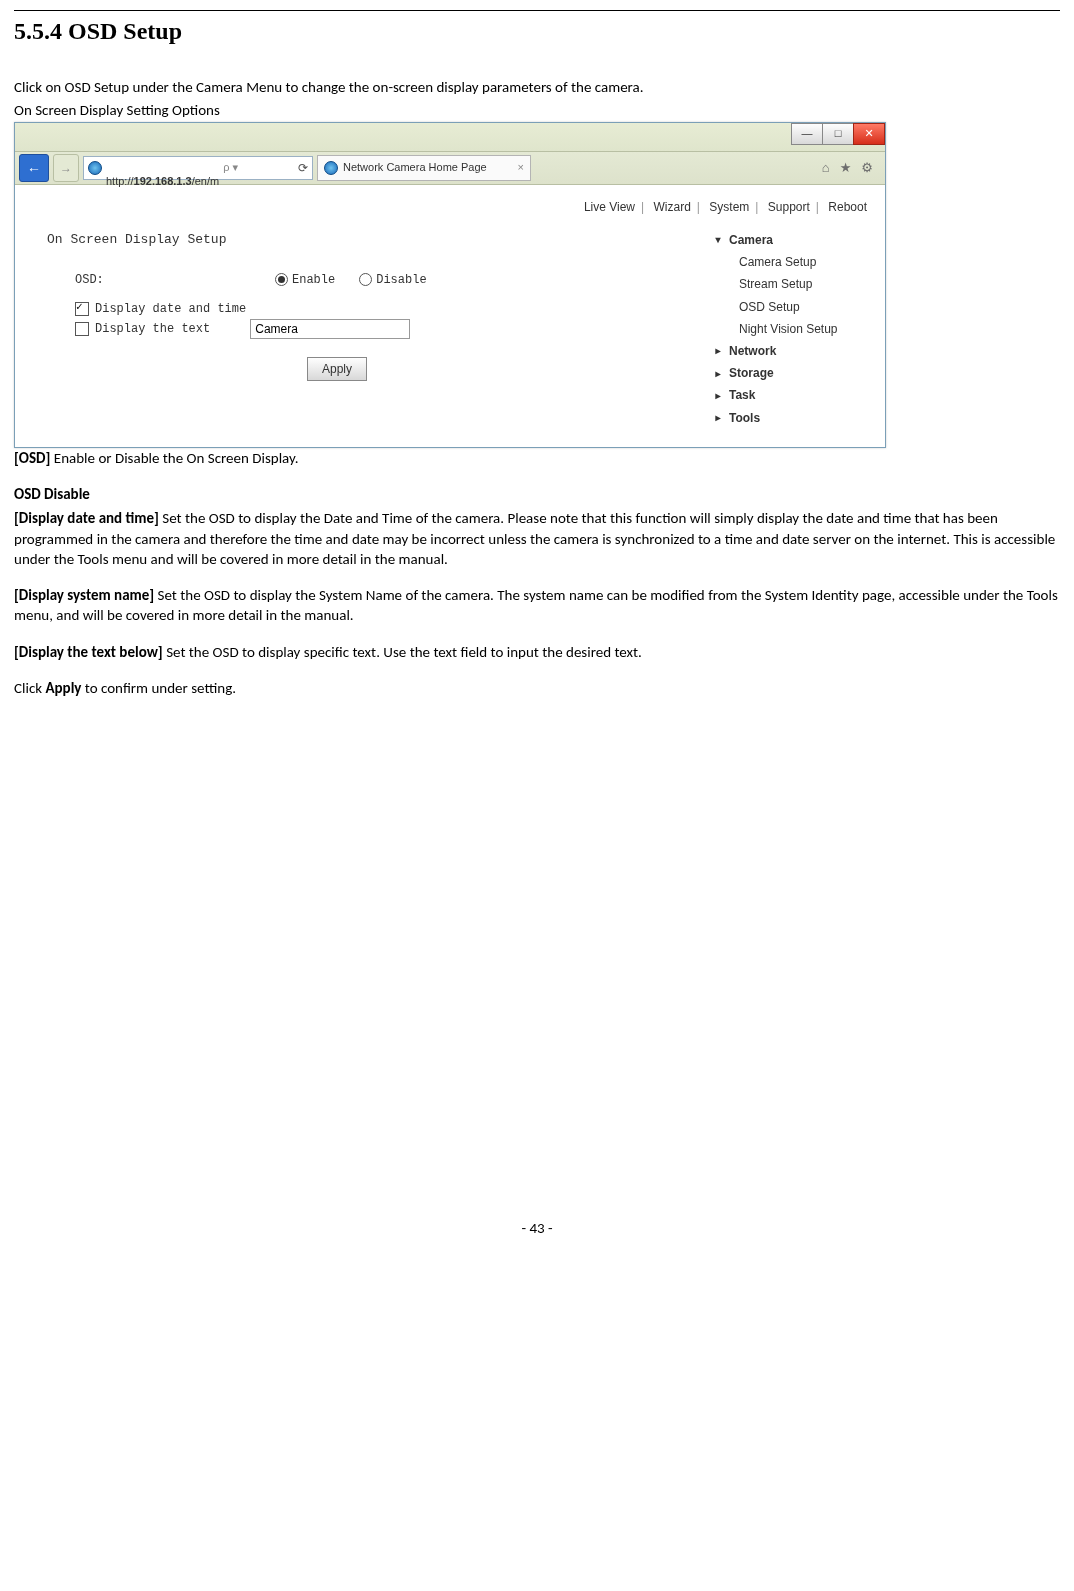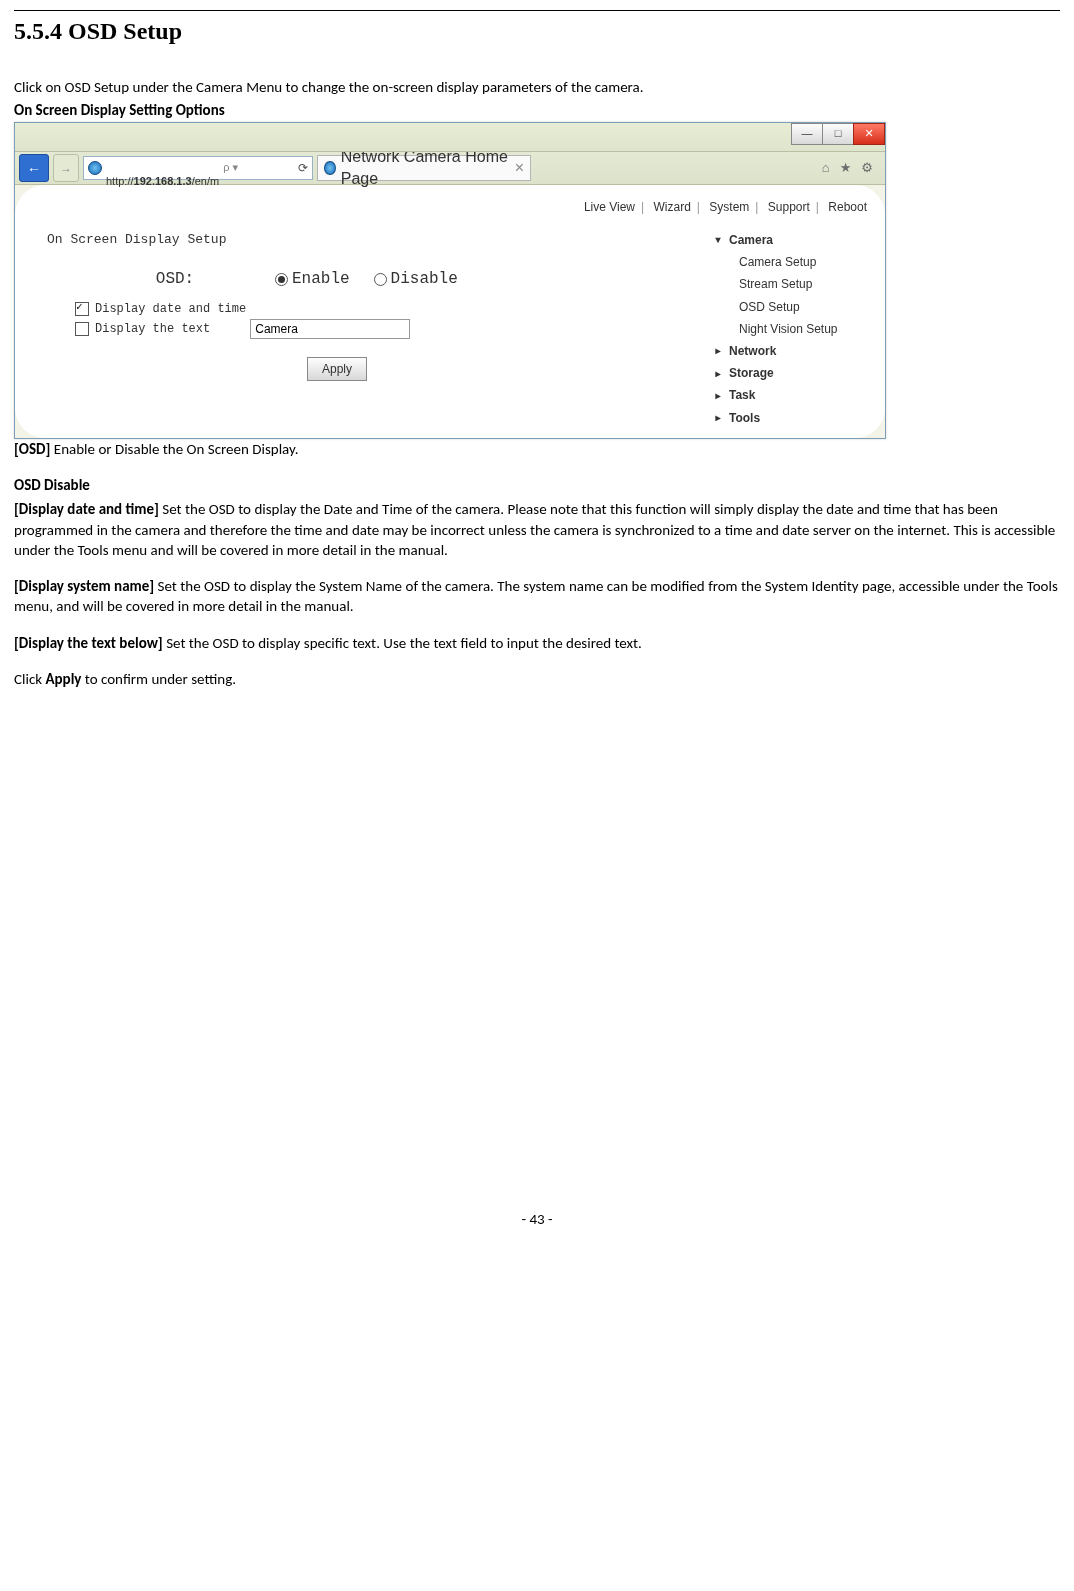--- a/index.html
+++ b/index.html
@@ -17,21 +17,21 @@
       font-size: 24px;
       font-weight: bold;
       border-top: 1px solid #000;
       padding-top: 4px;
       margin: 0 0 30px 0;
     }
     .intro {
       margin: 0 0 2px 0;
     }
     .subhead {
-      font-weight: bold;
+      font-weight: normal;
       margin: 0 0 2px 0;
     }
     .subhead2 {
       font-weight: bold;
       margin: 16px 0 4px 0;
     }
     .para {
       margin: 0 0 16px 0;
     }
     .para-tight {
@@ -146,41 +146,40 @@
     }
     .tab {
       flex: 0 0 200px;
       height: 24px;
       background: #fafafa;
       border: 1px solid #b4b4b4;
       display: flex;
       align-items: center;
       padding: 0 6px;
       gap: 5px;
-      font-size: 16px;
+      font-size: 11px;
       color: #333;
     }
     .tab-close {
       margin-left: auto;
       color: #888;
     }
     .spacer {
       flex: 1;
     }
     .right-icons {
       display: flex;
       gap: 10px;
       padding-right: 8px;
       color: #6d6d6d;
       font-size: 13px;
     }
     .page-area {
       background: #fff;
-      padding: 8px 12px 9px 12px;
-      border-radius: 30px;
+      padding: 8px 12px 18px 12px;
     }
     .top-nav {
       text-align: right;
       font-size: 12px;
       color: #333;
       padding: 6px 6px 10px 0;
     }
     .top-nav span.sep {
       color: #999;
       padding: 0 6px;
@@ -197,23 +196,22 @@
       font-family: "Lucida Console", "Courier New", monospace;
       font-size: 13px;
       color: #333;
       margin-bottom: 18px;
     }
     .form-row {
       display: flex;
       align-items: center;
       height: 26px;
       font-family: "Lucida Console", "Courier New", monospace;
-      font-size: 16px;
-      color: #333;
-      text-align: center;
+      font-size: 12px;
+      color: #333;
     }
     .form-label {
       width: 200px;
       padding-left: 28px;
     }
     .radio-dot {
       display: inline-block;
       width: 11px;
       height: 11px;
       border: 1px solid #555;

